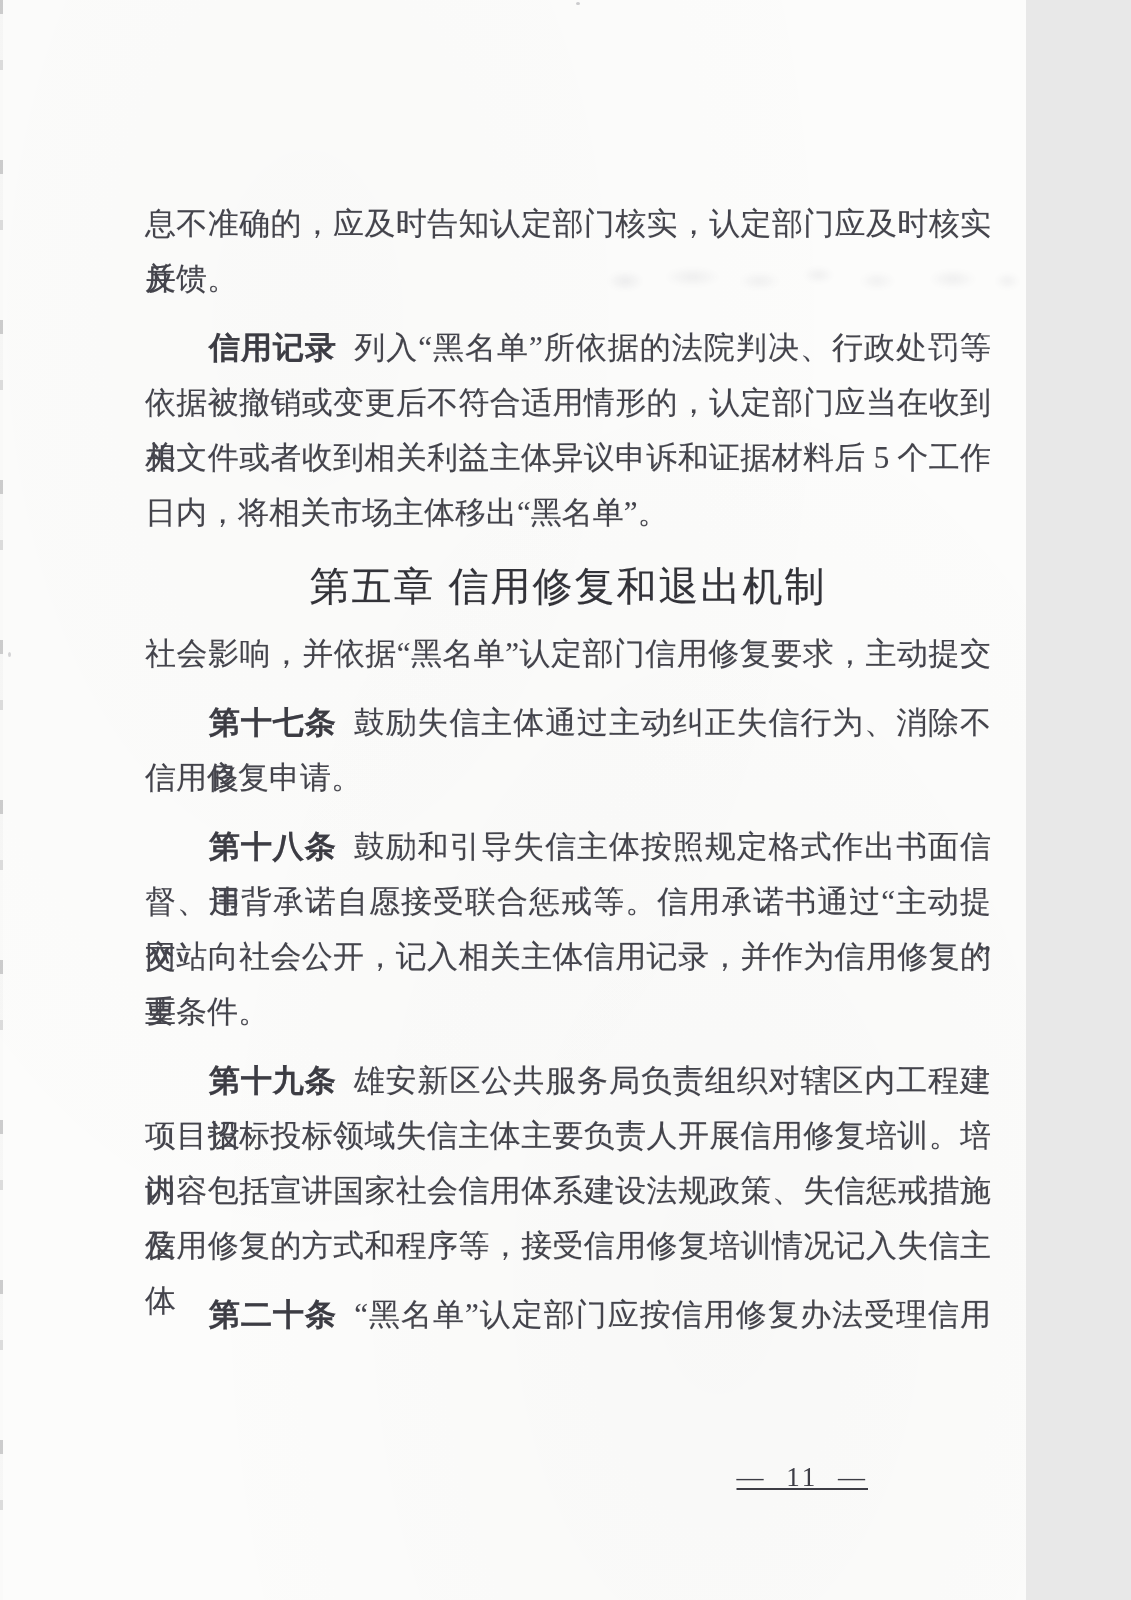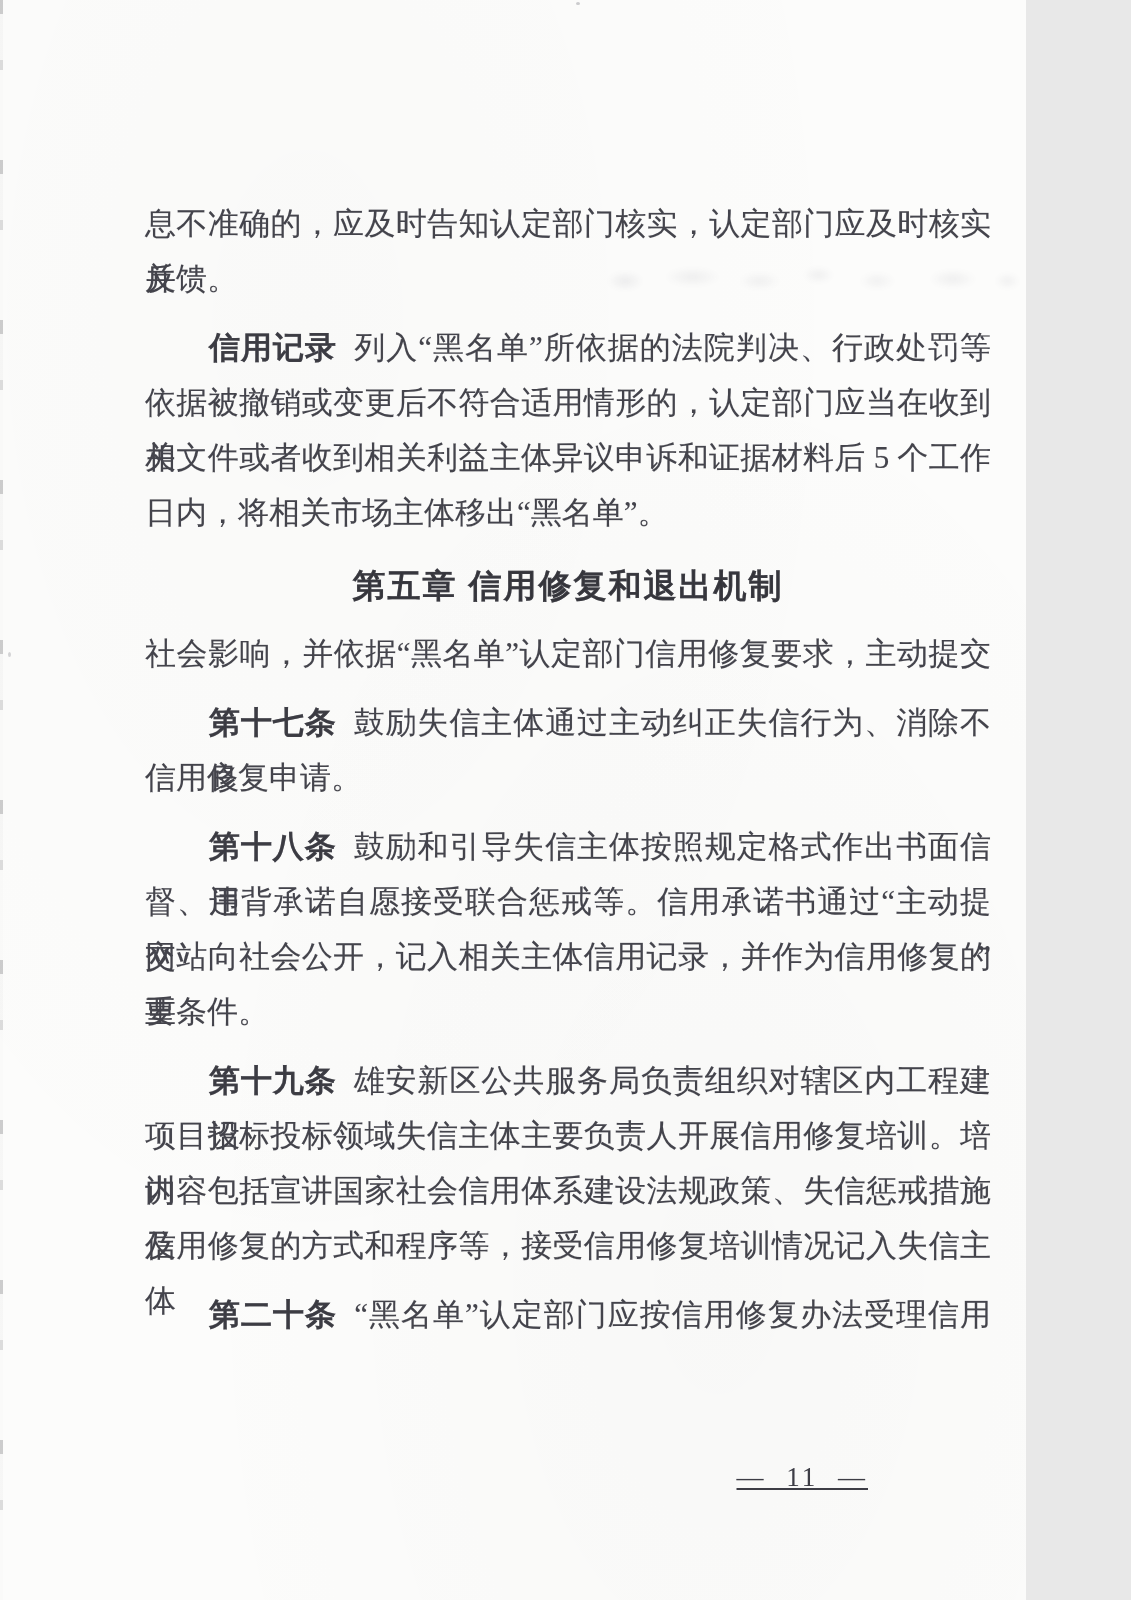--- a/index.html
+++ b/index.html
@@ -52,21 +52,21 @@
     font-family: "Liberation Sans", "DejaVu Sans", sans-serif;
     font-weight: bold; color: #3a3a41;
     margin-right: .55em;
   }
   .line.heading {
     height: 60px; line-height: 60px;
     margin-top: 16px; margin-bottom: 10px;
     padding-left: 0;
     text-align: right; text-align-last: center;
     font-family: "Liberation Sans", "DejaVu Sans", sans-serif;
-    font-weight: bold; font-size: 33px; color: #333339;
+    font-weight: normal; font-size: 40px; color: #333339;
     letter-spacing: 2px;
   }
   
   .ghost {
     position: absolute; left: 455px; top: 8px;
     width: 420px; height: 40px;
     background:
       radial-gradient(ellipse 26px 14px at 6%  55%, rgba(90,90,105,.35), transparent 70%),
       radial-gradient(ellipse 40px 14px at 22% 45%, rgba(90,90,105,.30), transparent 70%),
       radial-gradient(ellipse 30px 13px at 38% 55%, rgba(90,90,105,.28), transparent 70%),

